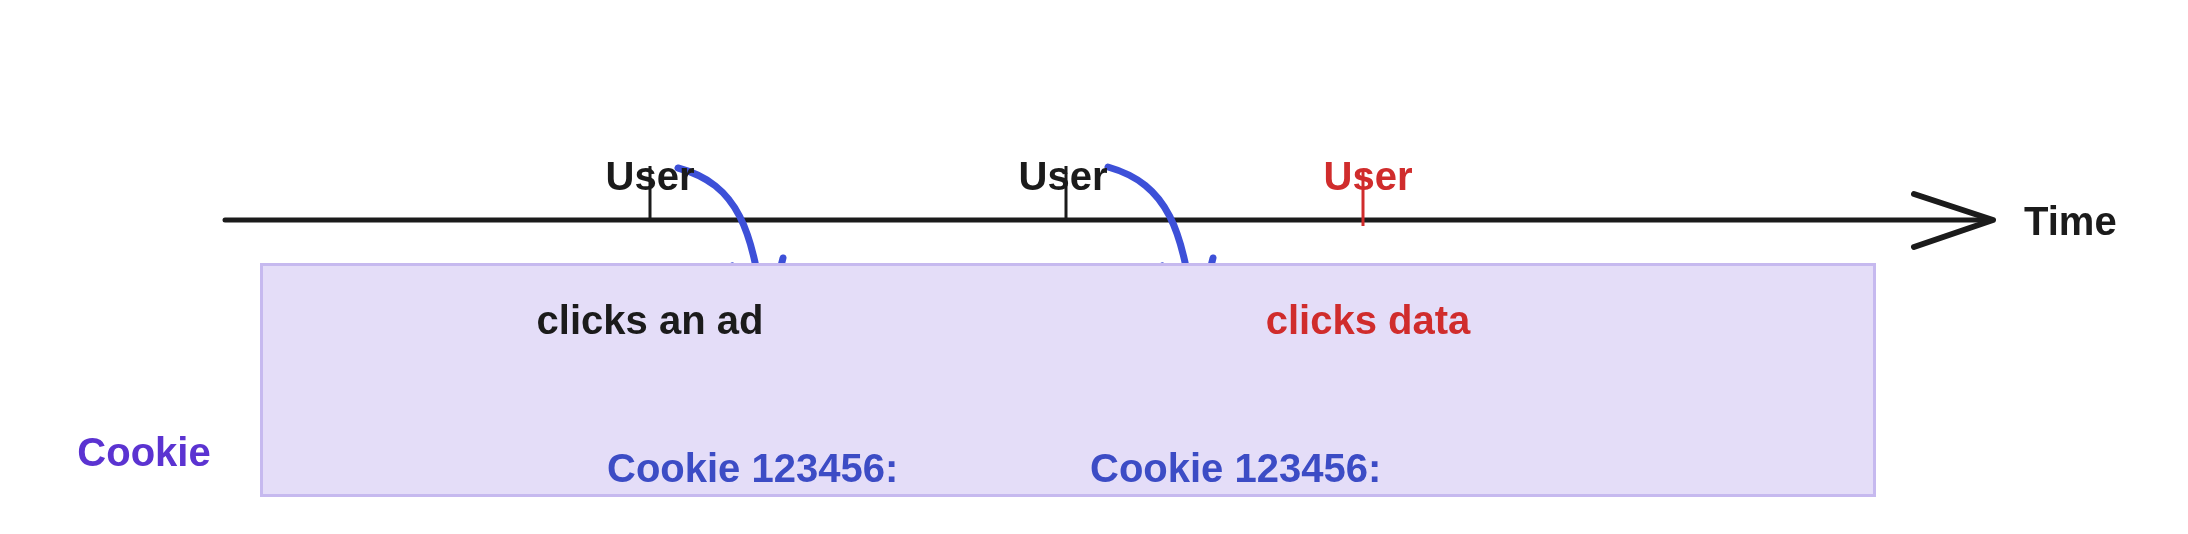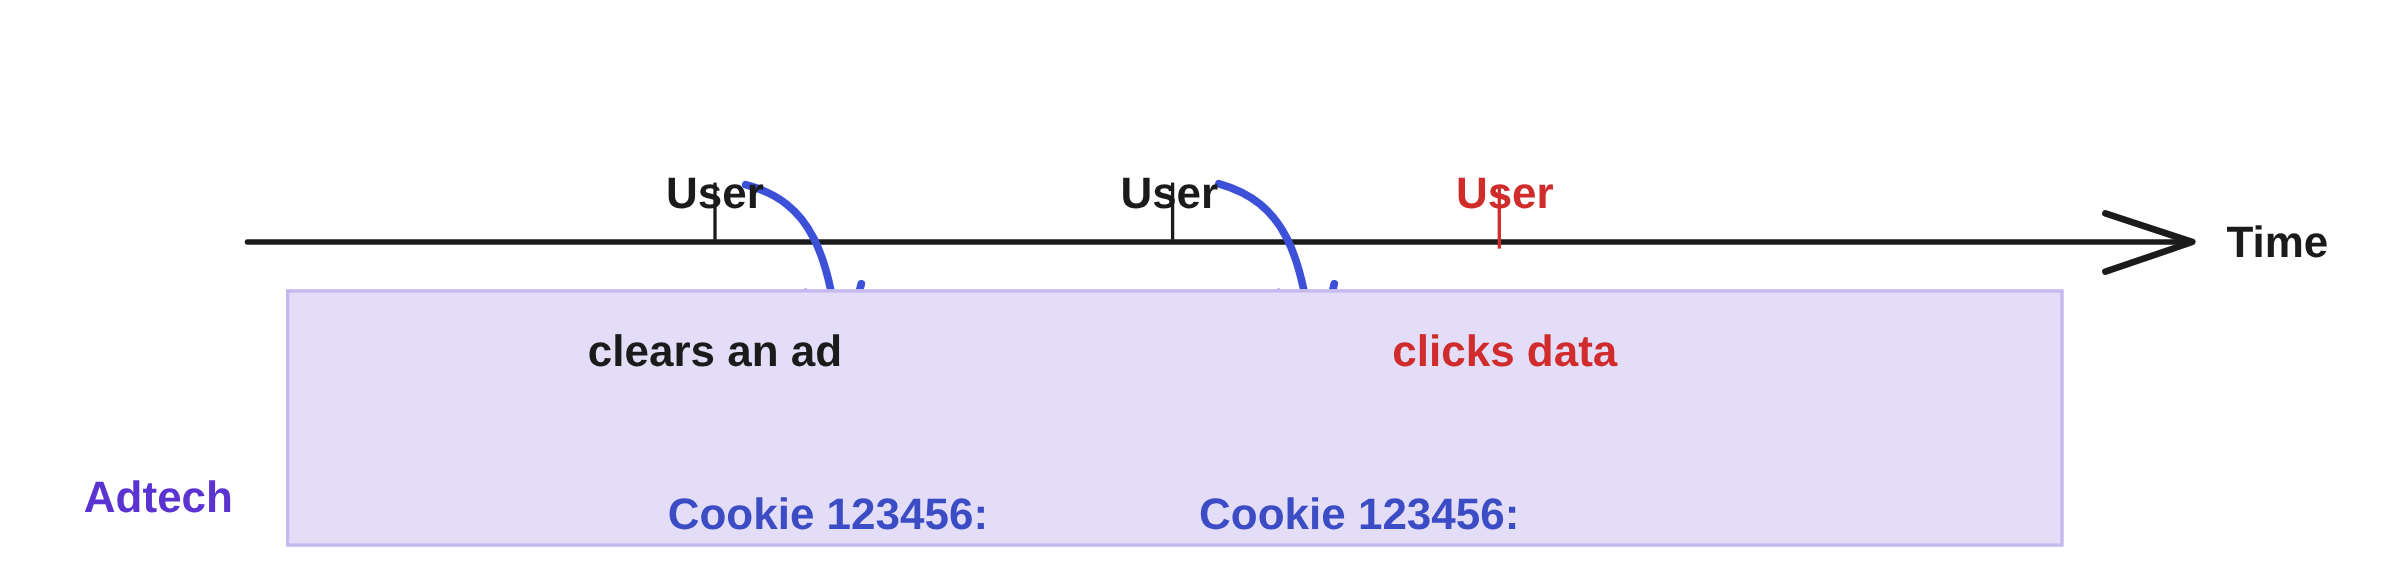--- a/index.html
+++ b/index.html
@@ -52,36 +52,36 @@
     <g class="curved-arrow">
       <path d="M 1108,167 C 1168,184 1184,230 1194,322"></path>
       <polyline points="1162,266 1195,330 1213,258"></polyline>
     </g>
   </svg>
 
   <div class="server-box"></div>
 
   <div class="label centered c-black" style="left:650px; top:56px;">
     <div>User</div>
-    <div>clears an ad</div>
+    <div>clicks an ad</div>
   </div>
 
   <div class="label centered c-black" style="left:1063px; top:56px;">
     <div>User</div>
   </div>
 
   <div class="label centered c-red" style="left:1368px; top:56px;">
     <div>User</div>
     <div>clicks data</div>
   </div>
 
   <div class="label c-black" style="left:2024px; top:197px;">Time</div>
 
   <div class="label centered c-purple" style="left:144px; top:332px;">
-    <div>Adtech</div>
+    <div>Cookie</div>
     
   </div>
 
   <div class="label c-blue" style="left:607px; top:348px;">
     <div>Cookie 123456:</div>
     
   </div>
 
   <div class="label c-blue" style="left:1090px; top:348px;">
     <div>Cookie 123456:</div>

